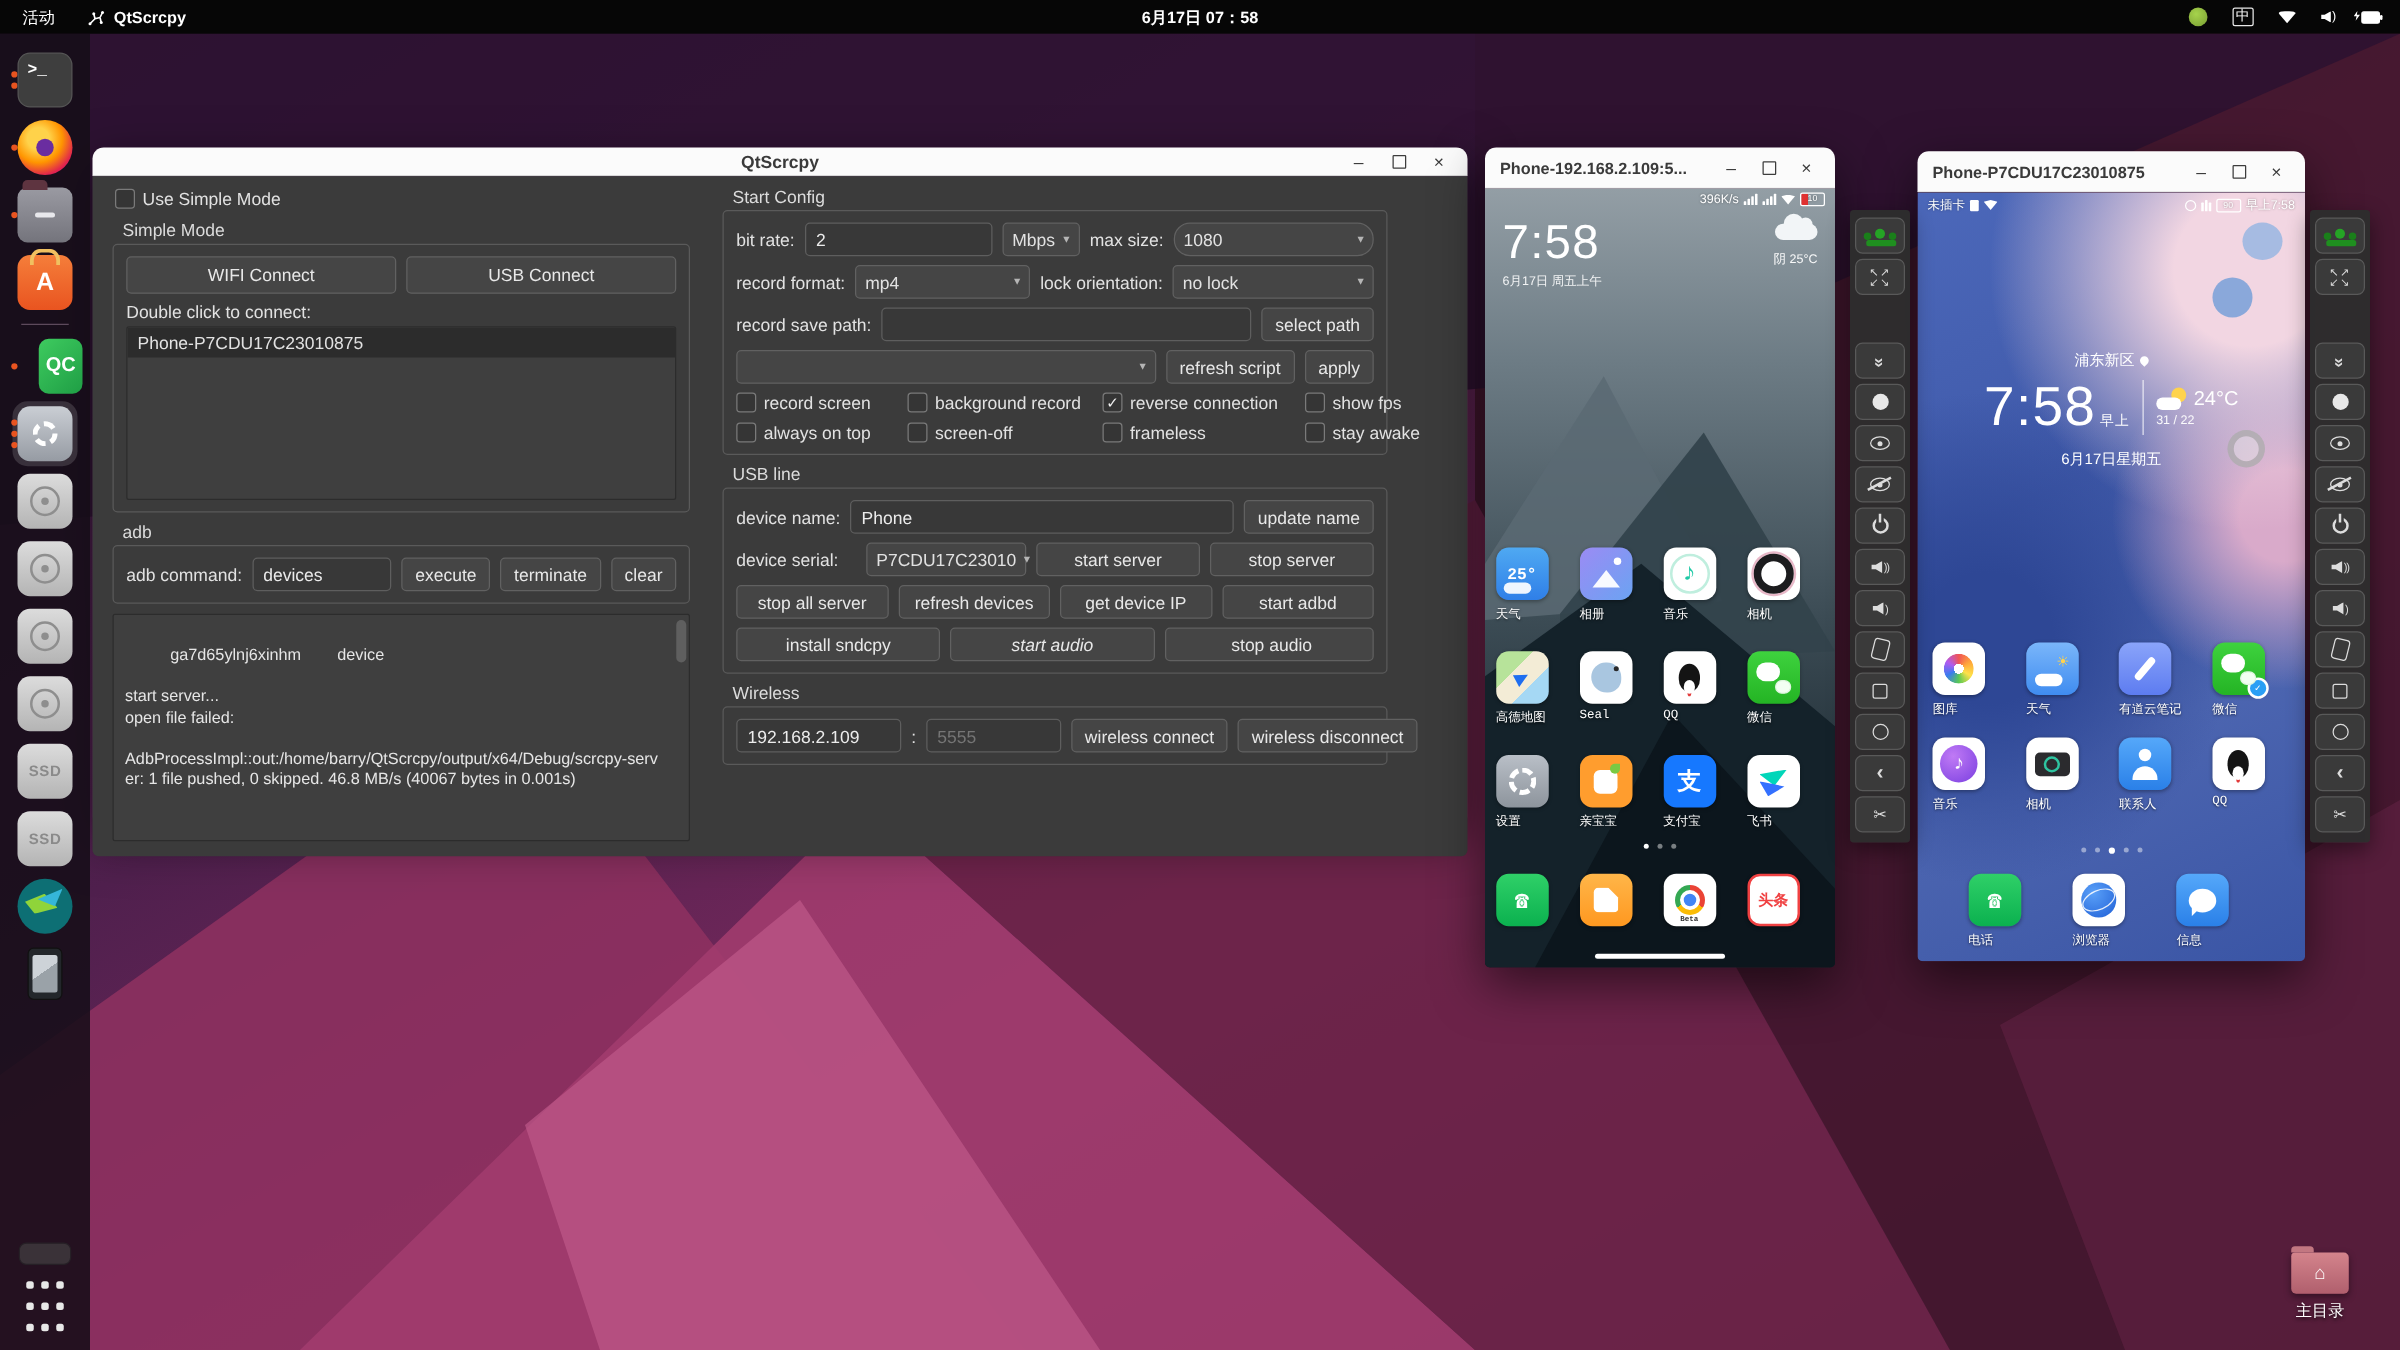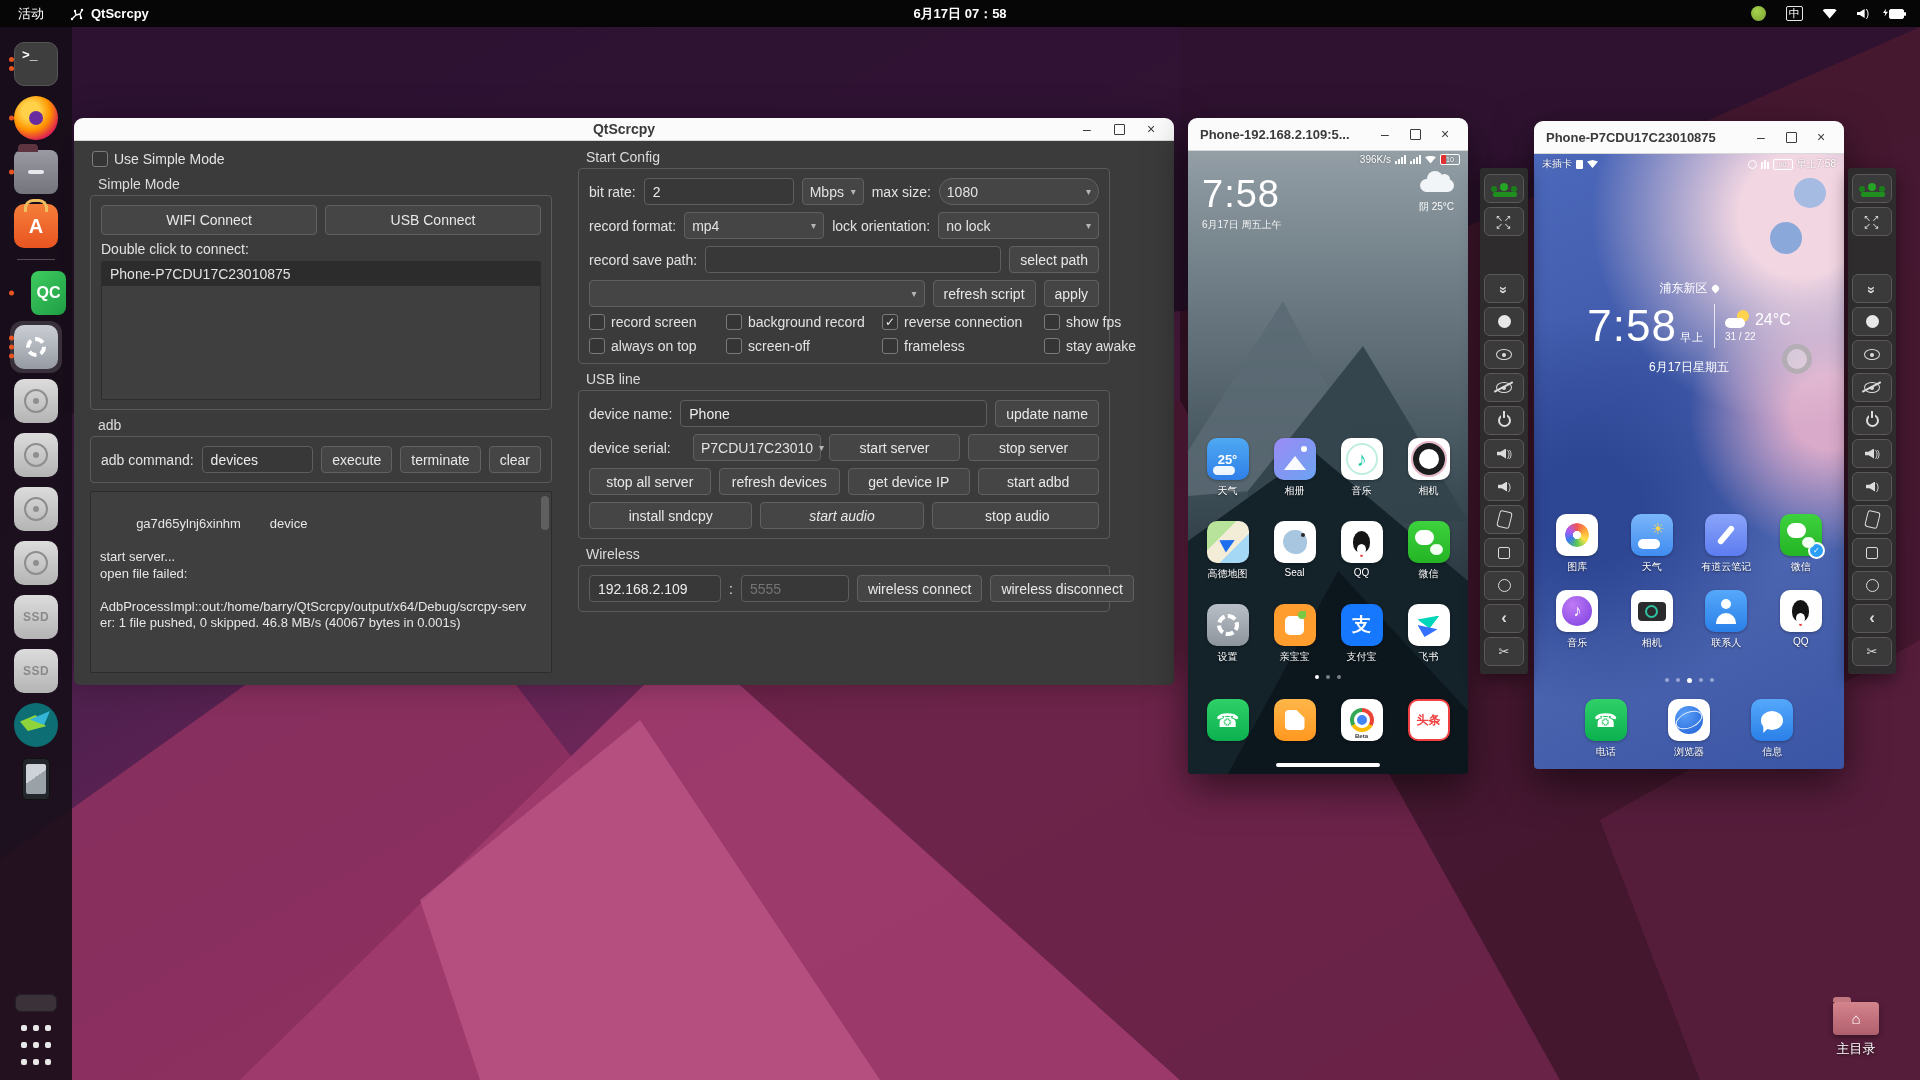--- a/index.html
+++ b/index.html
@@ -122,21 +122,21 @@
   .p1clock{position:absolute;left:14px;top:24px;color:#fff;z-index:2;}
   .p1clock .big{font-size:38px;font-weight:200;letter-spacing:1px;line-height:1.05;}
   .p1clock .sub{font-size:10px;opacity:.9;margin-top:3px;}
   .p1weather{position:absolute;right:14px;top:28px;color:#fff;text-align:right;z-index:2;}
   .cloudshape{width:34px;height:13px;background:#f2f5f7;border-radius:10px;position:relative;margin-left:auto;}
   .cloudshape::before{content:"";position:absolute;left:7px;top:-8px;width:16px;height:16px;border-radius:50%;background:#f2f5f7;}
   .cloudshape::after{content:"";position:absolute;right:4px;top:-5px;width:11px;height:11px;border-radius:50%;background:#f2f5f7;}
   .p1weather .sub{font-size:10px;margin-top:8px;opacity:.95;}
 
   .agrid{position:absolute;left:6px;right:6px;display:grid;grid-template-columns:repeat(4,1fr);justify-items:center;}
-  .app{display:flex;flex-direction:column;align-items:center;gap:4px;width:62px;}
+  .app{display:flex;flex-direction:column;gap:4px;width:62px;font-family:Liberation Mono, monospace;}
   .ic{width:42px;height:42px;border-radius:10px;display:flex;align-items:center;justify-content:center;
       position:relative;color:#fff;box-shadow:0 1px 3px rgba(0,0,0,.3);flex:0 0 auto;}
   .alabel{font-size:10px;color:#fff;text-shadow:0 1px 2px rgba(0,0,0,.65);white-space:nowrap;}
   .pagedots{position:absolute;left:0;right:0;display:flex;justify-content:center;gap:7px;}
   .pagedots i{width:4px;height:4px;border-radius:50%;background:rgba(255,255,255,.45);}
   .pagedots i.on{background:#fff;}
   .homebar{position:absolute;left:50%;transform:translateX(-50%);bottom:7px;width:104px;height:4px;border-radius:2px;background:#fff;}
 
   
   .ic-weather1{background:linear-gradient(#4fa9f2,#2f7fe8);font-size:13px;font-weight:700;}

